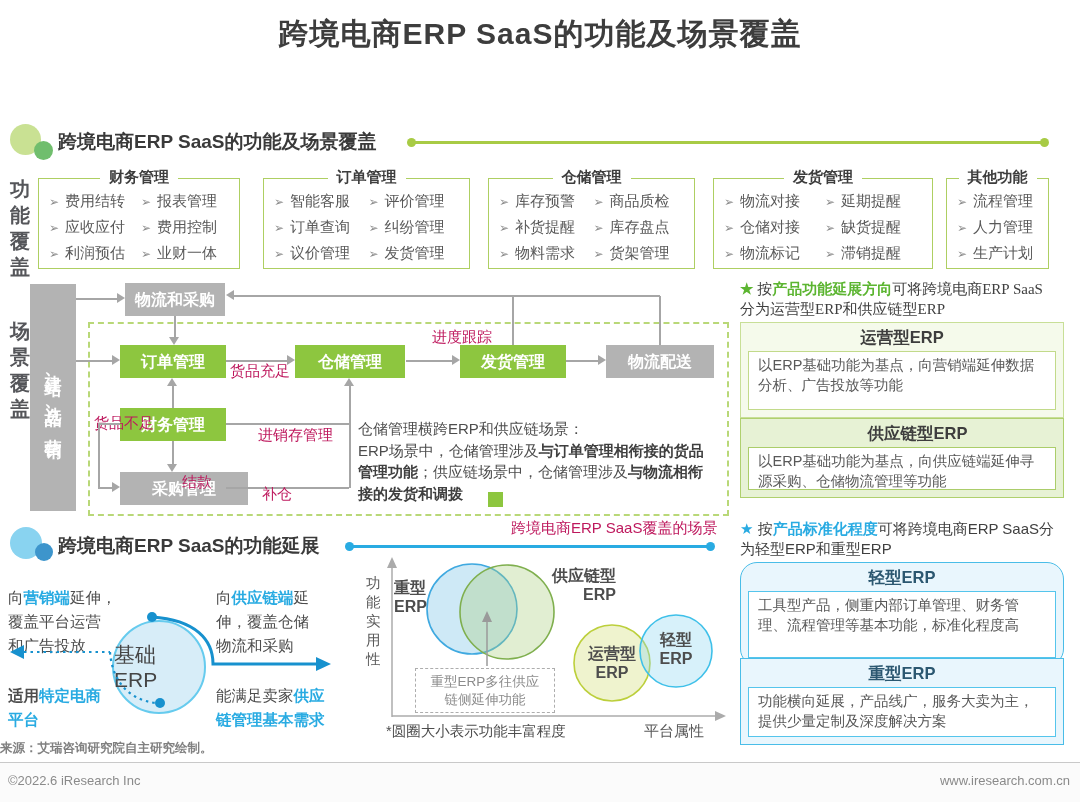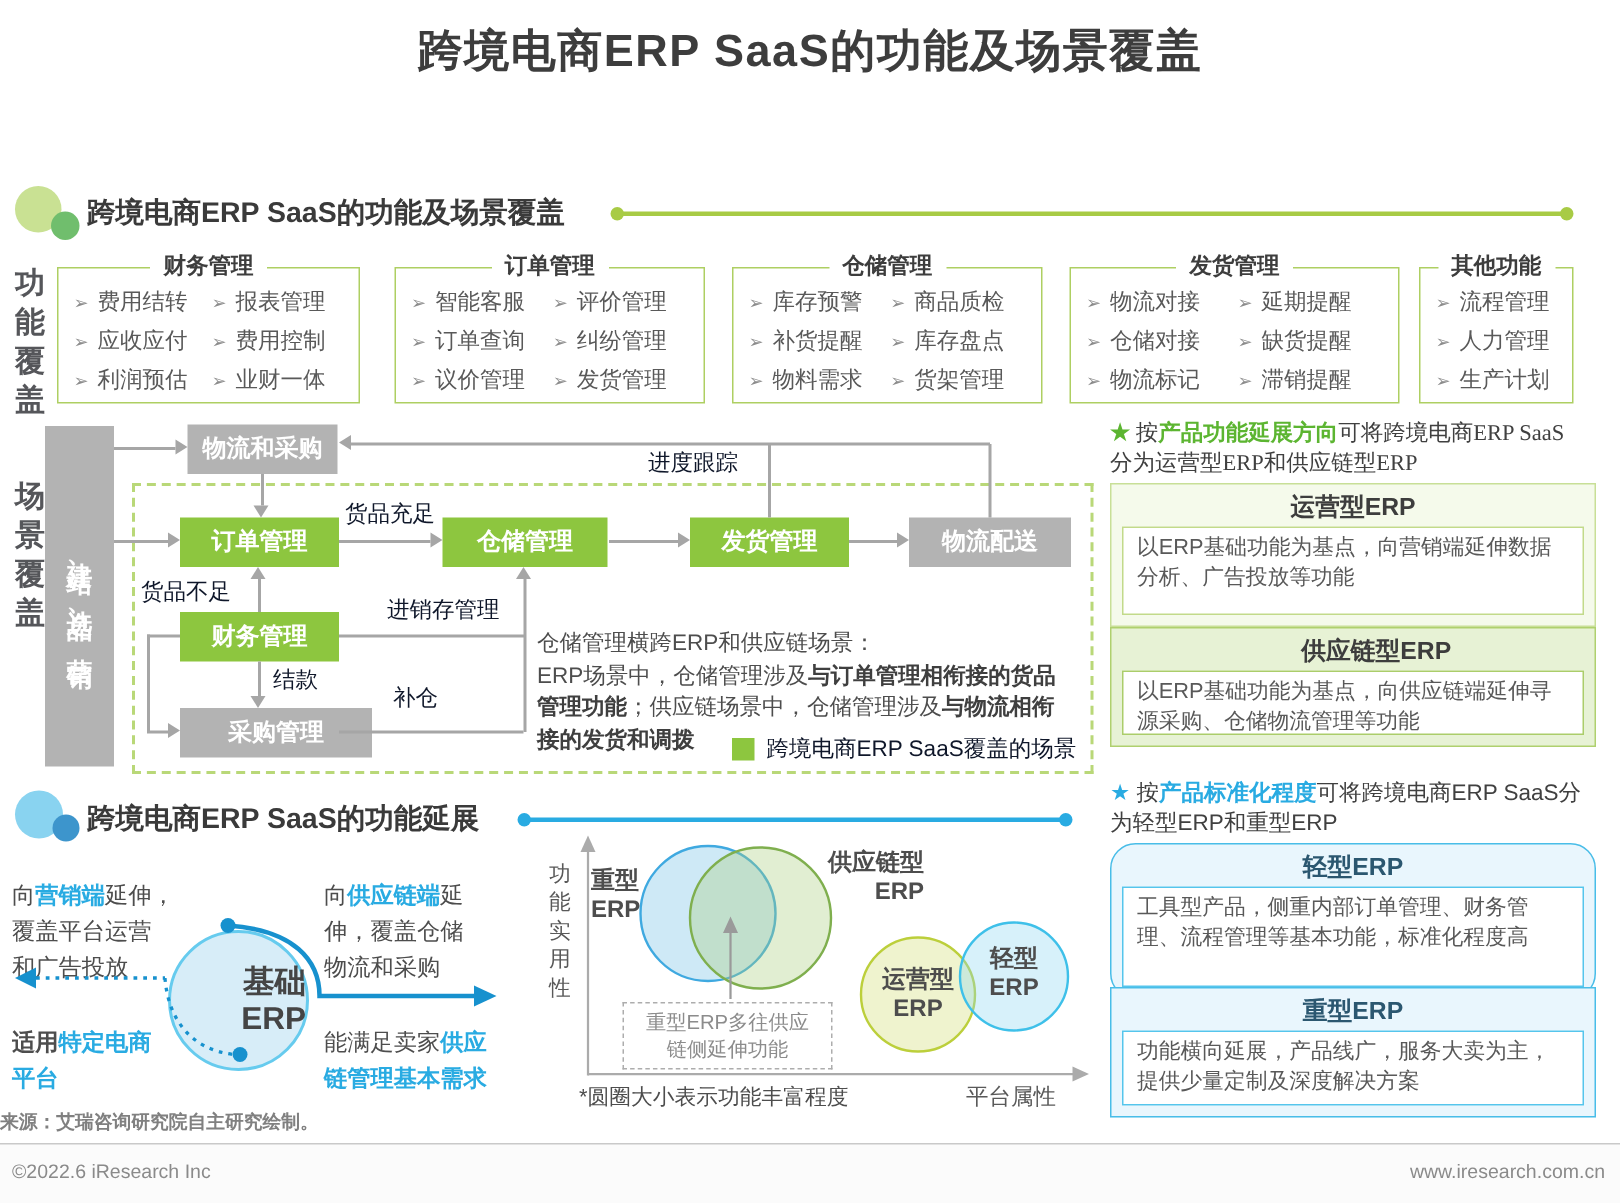--- a/index.html
+++ b/index.html
@@ -36,21 +36,21 @@
   .node.gray{background:#B3B3B3;}
   .dashed-box{border:2px dashed #B9D878;}
   .ln{background:#A6A6A6;}
   .lnh{height:1.5px;}
   .lnv{width:1.5px;}
   .arr{width:0;height:0;}
   .arr-r{border-top:5px solid transparent;border-bottom:5px solid transparent;border-left:8px solid #A6A6A6;}
   .arr-l{border-top:5px solid transparent;border-bottom:5px solid transparent;border-right:8px solid #A6A6A6;}
   .arr-u{border-left:5px solid transparent;border-right:5px solid transparent;border-bottom:8px solid #A6A6A6;}
   .arr-d{border-left:5px solid transparent;border-right:5px solid transparent;border-top:8px solid #A6A6A6;}
-  .flow-label{font-size:15px;color:#0f172a;white-space:nowrap;}
+  .flow-label{font-size:15px;color:#be185d;white-space:nowrap;margin-top:29px;}
   .note{font-size:15px;line-height:21.5px;color:#4D4D4D;}
   .legend-sq{width:15px;height:15px;background:#8DC63F;}
   
   .seg-b{font-weight:bold;color:#3F3F3F;}
   .seg-g{font-weight:bold;color:#5CB531;}
   .seg-bl{font-weight:bold;color:#29ABE2;}
   
   .intro{font-size:15px;line-height:20px;color:#404040;}
   .card{box-sizing:border-box;}
   .card .ctitle{text-align:center;font-size:16.5px;font-weight:bold;padding-top:4px;}
@@ -60,21 +60,21 @@
   .card.greenA .cbody{border:1px solid #C2DA8A;}
   .card.greenB{background:#E7F2D5;border:1px solid #AFD06E;}
   .card.greenB .cbody{border:1px solid #ABCD6A;}
   .card.greenA .ctitle,.card.greenB .ctitle{color:#3D3D3D;}
   .card.blue{background:#E9F6FD;border:1.5px solid #49BDE8;}
   .card.blue .ctitle{color:#2B5770;}
   .card.blue .cbody{border:1px solid #55C5EC;}
   
   .ext-text{font-size:15.5px;line-height:24px;color:#4D4D4D;}
   #base-erp-circle{width:90px;height:90px;border-radius:50%;background:#D7EDF8;border:2px solid #66CBEE;
-    display:flex;flex-direction:column;align-items:flex-end;justify-content:center;font-weight:bold;font-size:21px;color:#454545;line-height:25px;}
+    display:flex;flex-direction:column;align-items:flex-start;justify-content:center;font-weight:normal;font-size:21px;color:#454545;line-height:25px;}
   
   .venn-label{font-size:16px;font-weight:bold;color:#4D4D4D;line-height:19px;}
   .venn-note{border:1px dashed #ADADAD;font-size:13.5px;color:#8C8C8C;line-height:18px;text-align:center;padding-top:4px;box-sizing:border-box;}
   .axis-label{font-size:14.5px;color:#595959;}
   .y-axis-label{width:16px;line-height:19px;word-break:break-all;}
   
   #source-line{font-size:12.5px;color:#808080;}
   #footer-bar{left:0;top:762px;width:1080px;height:40px;background:#FBFBFB;border-top:1px solid #C9C9C9;}
   .footer-text{font-size:13px;color:#8A8A8A;top:10px;}
 </style>

